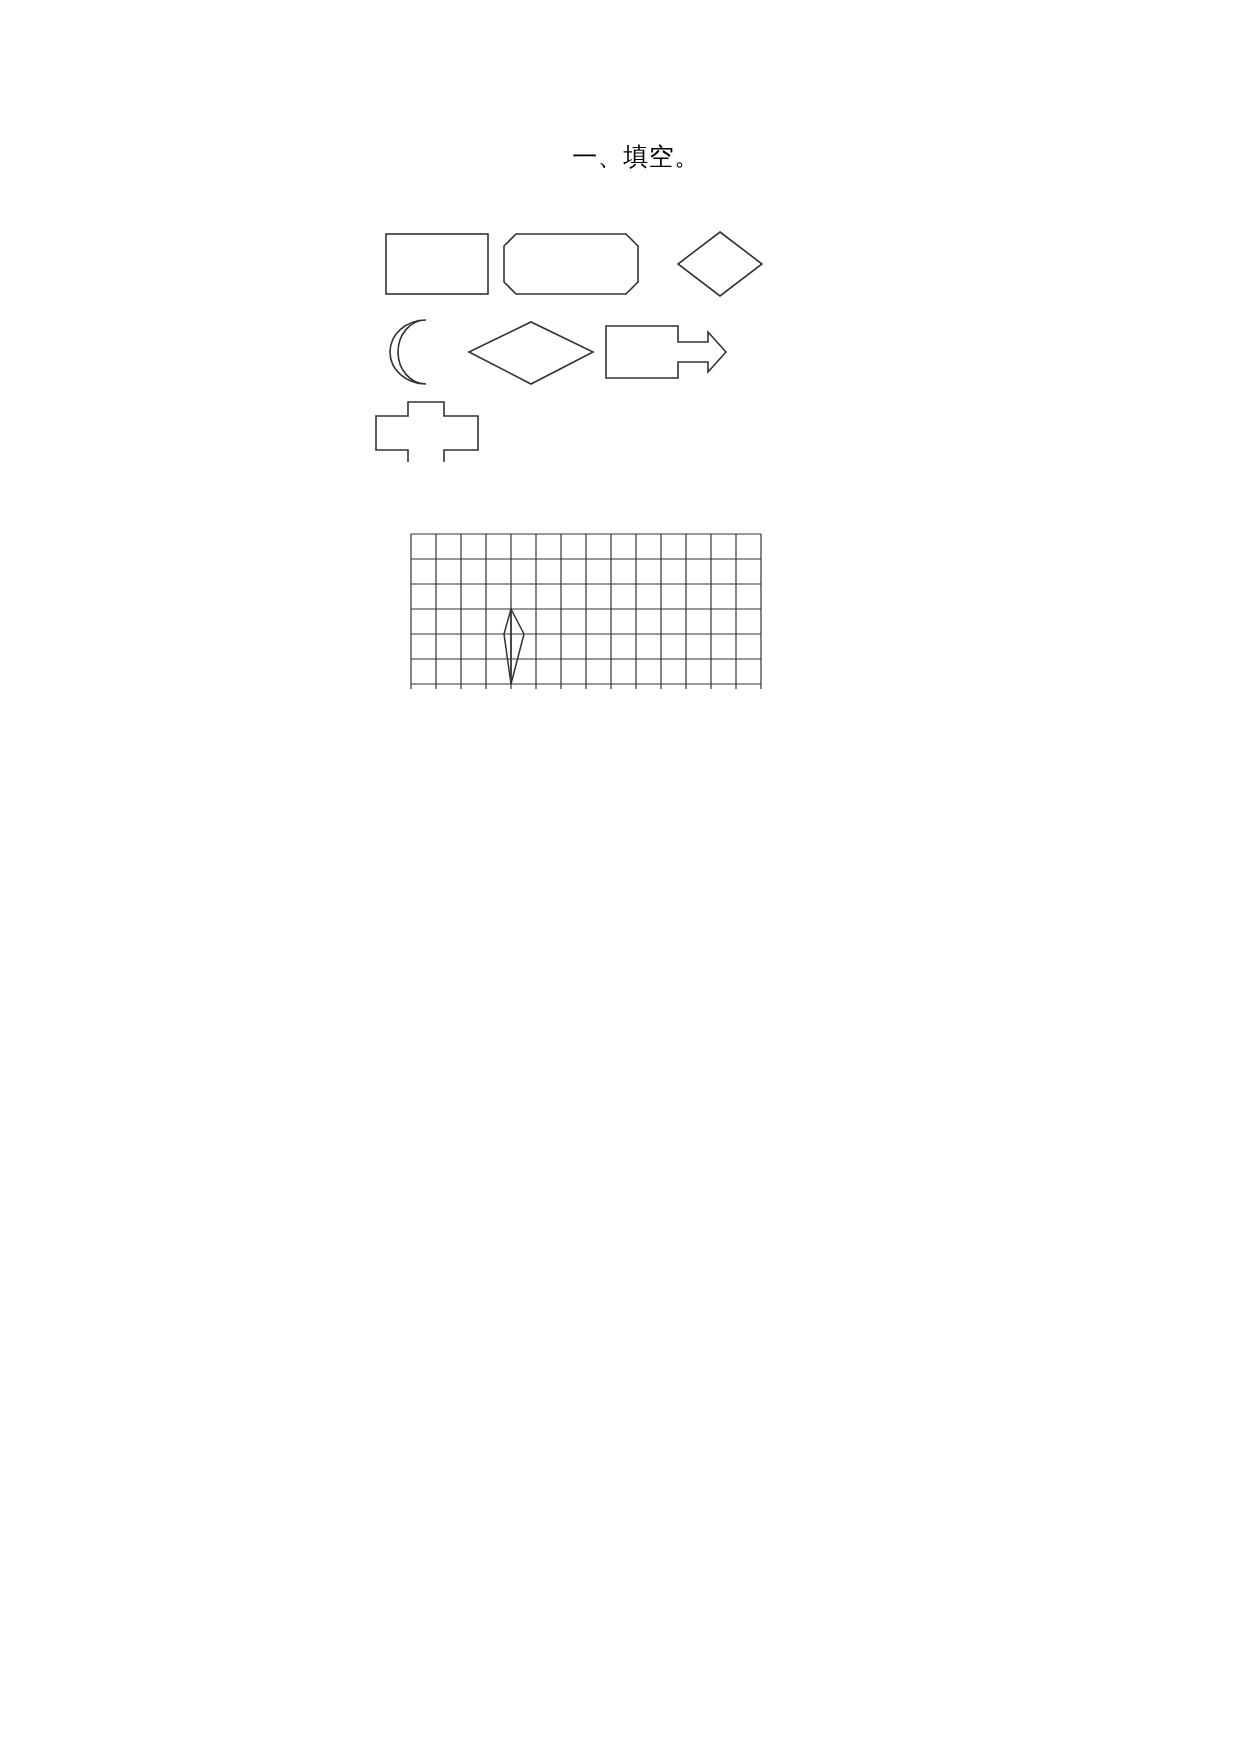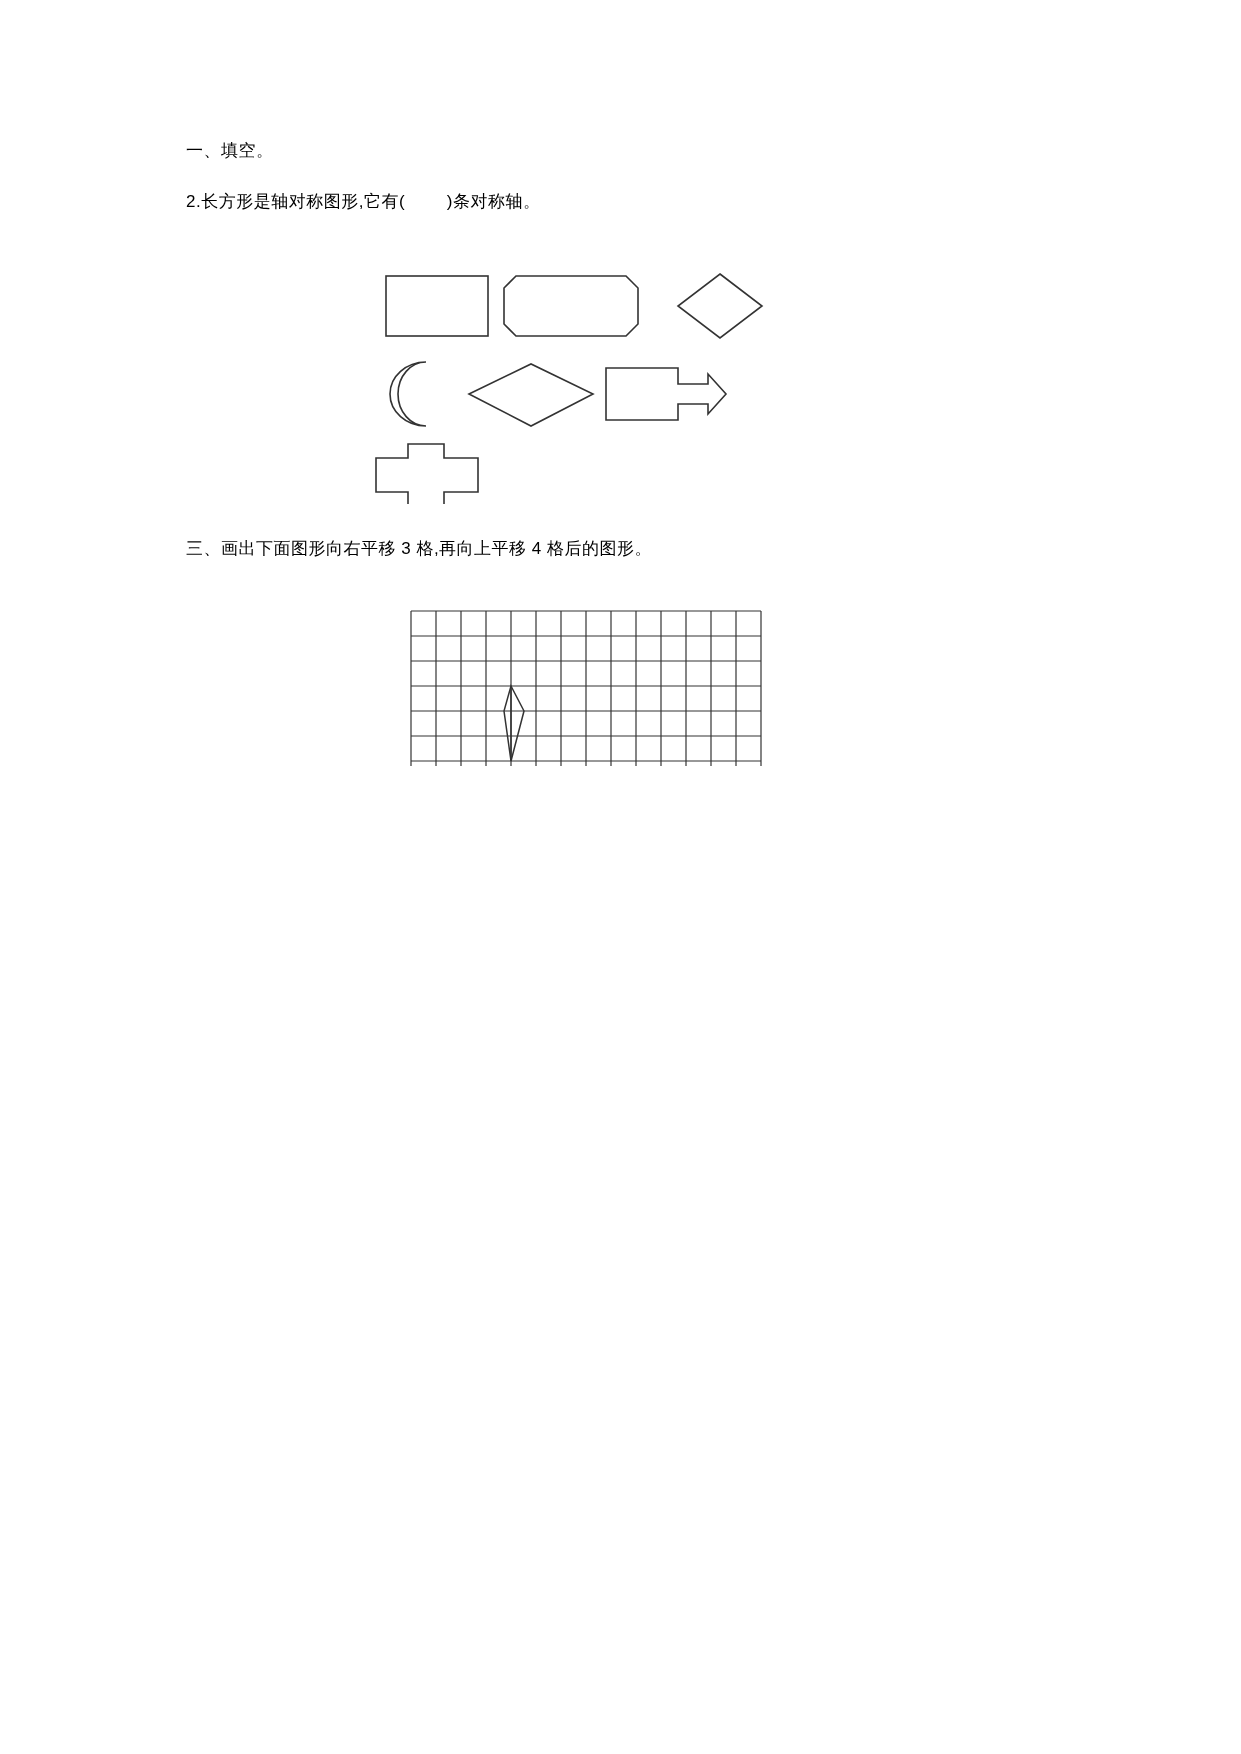--- a/index.html
+++ b/index.html
@@ -22,25 +22,26 @@
     height: 1754px;
     background: #fff;
   }
   .content {
     position: absolute;
     left: 186px;
     top: 140px;
     width: 900px;
   }
   .q-line {
-    font-size: 17px;
+    font-size: 25px;
     line-height: 1.35;
     letter-spacing: 0.5px;
     margin-bottom: 30px;
     white-space: pre;
+    text-align: center;
   }
   .q-line.section {
     margin-bottom: 28px;
   }
   .figures-block {
     position: relative;
     width: 900px;
     height: 260px;
     margin-top: 6px;
   }
@@ -62,21 +63,20 @@
 </style>
 </head>
 <body>
 
 <div class="page">
   <div class="content">
 
     <div class="q-line section">一、填空。</div>
 
 
-    <div class="q-line">2.长方形是轴对称图形,它有(        )条对称轴。</div>
 
 
     <div class="figures-block">
       <svg class="fig-svg" width="900" height="260" viewBox="0 0 900 260">
         <g fill="none" stroke="#333333" stroke-width="1.6">
 
           <rect x="200" y="32" width="102" height="60"></rect>
 
           <path d="M 330 32 L 440 32 L 452 44 L 452 80 L 440 92 L 330 92 L 318 80 L 318 44 Z"></path>
 
@@ -88,21 +88,20 @@
 
           <path d="M 420 124 L 492 124 L 492 140 L 522 140 L 522 130 L 540 150 L 522 170 L 522 160 L 492 160 L 492 176 L 420 176 Z"></path>
 
           <path d="M 222 200 L 258 200 L 258 214 L 292 214 L 292 248 L 258 248 L 258 264 L 222 264 L 222 248 L 190 248 L 190 214 L 222 214 Z"></path>
         </g>
       </svg>
     </div>
 
     <div class="spacer-before-three"></div>
 
-    <div class="q-line">三、画出下面图形向右平移 3 格,再向上平移 4 格后的图形。</div>
 
     <div class="grid-block">
       <svg class="fig-svg" width="900" height="175" viewBox="0 0 900 175">
         <g stroke="#333333" stroke-width="1.2" fill="none">
 
           <line x1="225" y1="20" x2="225" y2="180"></line>
           <line x1="250" y1="20" x2="250" y2="180"></line>
           <line x1="275" y1="20" x2="275" y2="180"></line>
           <line x1="300" y1="20" x2="300" y2="180"></line>
           <line x1="325" y1="20" x2="325" y2="180"></line>

